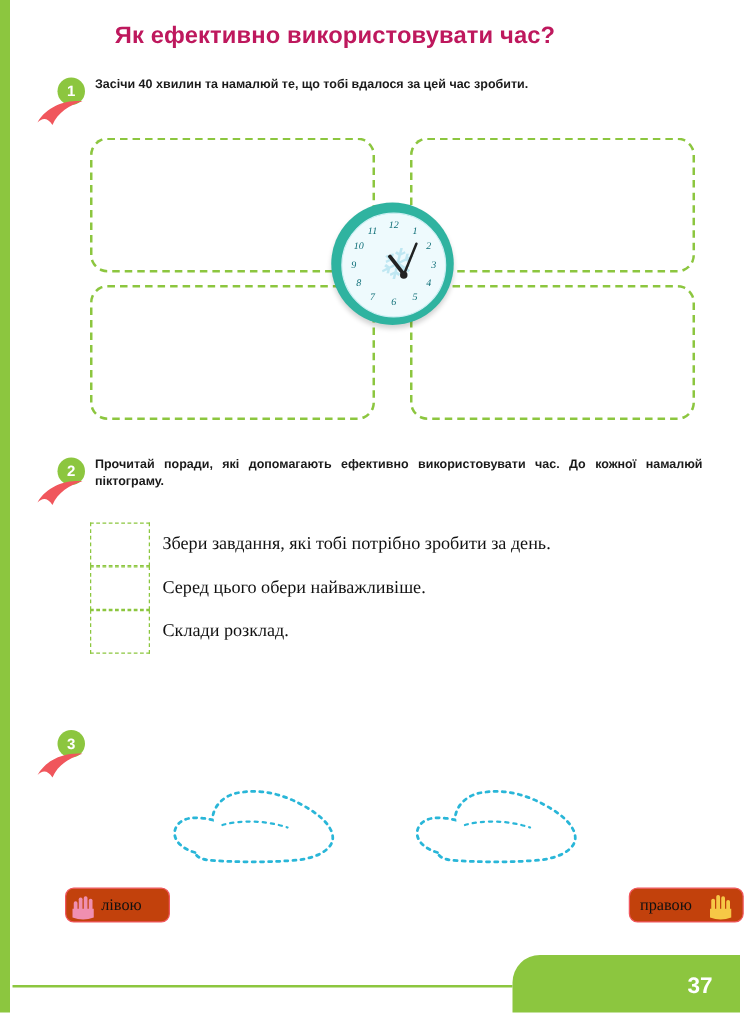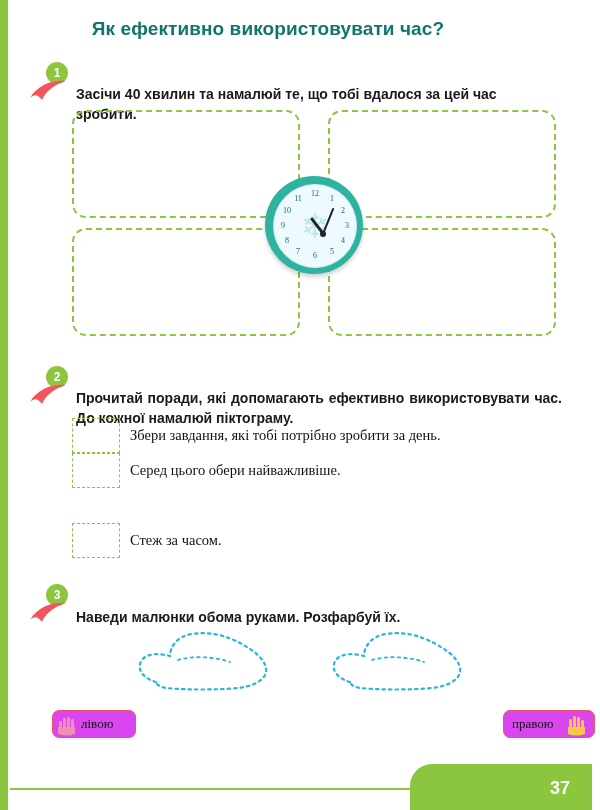--- a/index.html
+++ b/index.html
@@ -29,21 +29,21 @@
     top: 0;
     width: 592px;
     height: 810px;
   }
   .title {
     position: absolute;
     top: 18px;
     left: 0;
     width: 520px;
     text-align: center;
-    color: #0f766e;
+    color: #be185d;
     font-size: 19px;
     font-weight: bold;
     letter-spacing: 0.1px;
   }
 
   
   .badge {
     position: absolute;
     width: 22px;
     height: 22px;
@@ -57,48 +57,48 @@
   }
   .arrow {
     position: absolute;
     width: 40px;
     height: 26px;
   }
 
   
   .task-text {
     position: absolute;
-    font-size: 14px;
+    font-size: 10px;
     font-weight: bold;
     color: #1a1a1a;
     line-height: 1.42;
-    margin-top: 24px;
   }
   .task-text.justify {
     text-align: justify;
   }
 
   
   .dashbox {
     position: absolute;
     border: 2px dashed #8cc63f;
     border-radius: 14px;
     box-sizing: border-box;
   }
 
   
   .clock-outer {
     position: absolute;
     left: 257px;
-    top: 176px;
+    top: 162px;
     width: 98px;
     height: 98px;
     border-radius: 50%;
     background: #2fb3a0;
     box-shadow: 0 3px 4px rgba(0,0,0,0.18);
+    font-style: italic;
   }
   .clock-inner {
     position: absolute;
     left: 8px;
     top: 8px;
     width: 82px;
     height: 82px;
     border-radius: 50%;
     background: #eefafd;
     border: 1px solid #cdeff3;
@@ -179,21 +179,21 @@
   .mitten {
     position: absolute;
   }
 
   
   .hand-label {
     position: absolute;
     border: 1.6px solid #f0565c;
     border-radius: 7px;
     height: 28px;
-    background: #d946ef;
+    background: #c2410c;
     box-sizing: border-box;
   }
   .hand-label .txt {
     position: absolute;
     top: 5px;
     font-size: 13px;
     color: #111;
     font-family: "Liberation Serif", serif;
   }
   .hand-icon {
@@ -285,30 +285,29 @@
   <div class="task-text justify" style="left:68px; top:365px; width:486px;">Прочитай поради, які допомагають ефективно використовувати час. До кожної намалюй піктограму.</div>
 
   <div class="advice-row" style="top:418px;">
     <div class="advice-cell"></div>
     <div class="advice-label">Збери завдання, які тобі потрібно зробити за день.</div>
   </div>
   <div class="advice-row" style="top:453px;">
     <div class="advice-cell"></div>
     <div class="advice-label">Серед цього обери найважливіше.</div>
   </div>
-  <div class="advice-row" style="top:523px;">
+  <div class="advice-row" style="top:488px;">
     <div class="advice-cell"></div>
-    <div class="advice-label">Стеж за часом.</div>
+    <div class="advice-label">Склади розклад.</div>
   </div>
 
   <div class="badge" style="left:38px; top:584px;">3</div>
   <svg class="arrow" style="left:20px; top:600px;" viewBox="0 0 40 26">
     <path d="M2 20 C10 6, 26 2, 38 3 C28 6, 18 12, 14 22 C10 16, 6 16, 2 20 Z" fill="#f0565c"></path>
   </svg>
-  <div class="task-text" style="left:68px; top:584px; width:478px;">Наведи малюнки обома руками. Розфарбуй їх.</div>
 
   <svg class="mitten" style="left:118px; top:620px; width:150px; height:80px;" viewBox="0 0 150 80">
     <path d="M30 62 C16 58, 10 48, 16 40 C22 32, 36 34, 44 36
              C44 26, 52 16, 66 14 C84 11, 100 16, 112 22
              C126 29, 138 38, 140 48 C142 58, 130 66, 112 68
              C92 70, 60 70, 40 68 C34 67, 31 65, 30 62 Z" fill="none" stroke="#29b6d8" stroke-width="2.2" stroke-dasharray="2.5 4" stroke-linecap="round"></path>
     <path d="M52 40 C66 36, 86 36, 104 42" fill="none" stroke="#29b6d8" stroke-width="1.8" stroke-dasharray="2.5 4" stroke-linecap="round"></path>
   </svg>
   <svg class="mitten" style="left:312px; top:620px; width:150px; height:80px;" viewBox="0 0 150 80">
     <path d="M30 62 C16 58, 10 48, 16 40 C22 32, 36 34, 44 36

